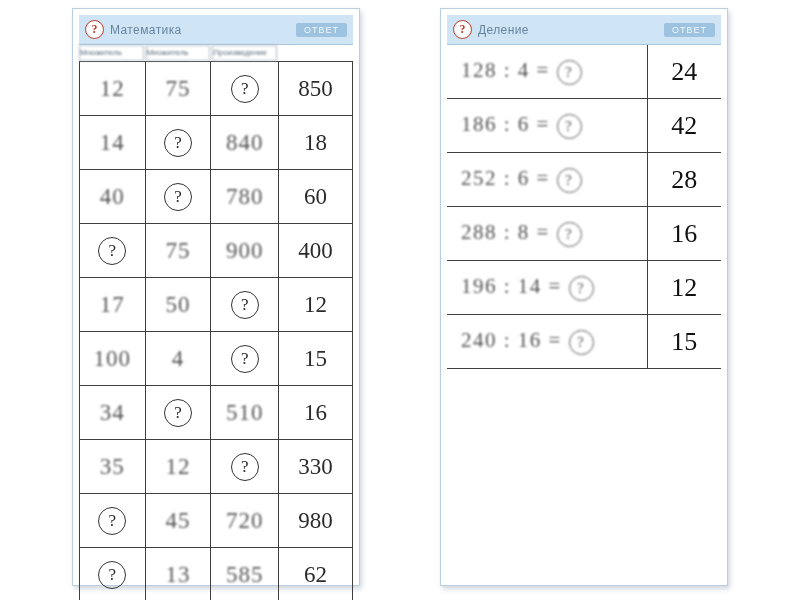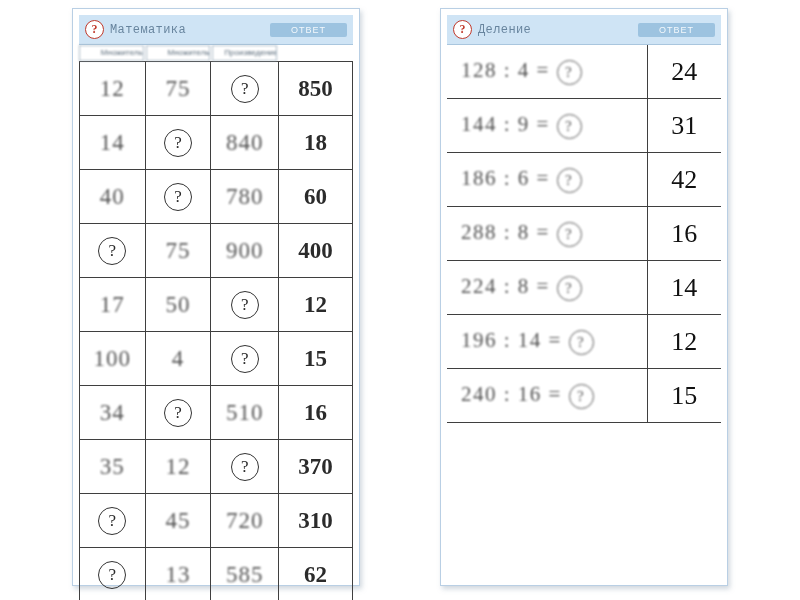--- a/index.html
+++ b/index.html
@@ -71,56 +71,55 @@
   }
 
   .hdr-title {
     font-size: 12px;
     color: #4b6a86;
     letter-spacing: 0.4px;
     white-space: nowrap;
     overflow: hidden;
     filter: blur(0.6px);
     opacity: 0.78;
-    font-family: Liberation Mono, monospace;
+    font-family: Liberation Sans, sans-serif;
   }
 
   .hdr-right {
     margin-left: auto;
     background: #9dc3e0;
     color: #f3f8fc;
     font-size: 9px;
-    padding: 2px 21px;
+    padding: 2px 8px;
     border-radius: 2px;
     letter-spacing: 1px;
     filter: blur(0.7px);
     font-family: "Liberation Sans", sans-serif;
   }
 
   
   .subhdr {
     display: flex;
     height: 16px;
     box-sizing: border-box;
     background: #ffffff;
   }
   .subhdr .sh {
     flex: 1 1 0;
     border: 1px solid #aab9c6;
     margin-right: 2px;
     font-size: 8px;
     color: #5a6b7a;
-    text-align: right;
+    text-align: left;
     line-height: 14px;
     filter: blur(0.8px);
     overflow: hidden;
     white-space: nowrap;
     font-family: "Liberation Sans", sans-serif;
     box-sizing: border-box;
-    padding-left: 11px;
   }
   .subhdr .sh:last-child { margin-right: 0; }
   .subhdr .spacer { flex: 0 0 74px; }
 
   
   table.grid {
     width: 100%;
     border-collapse: collapse;
     table-layout: fixed;
   }
@@ -138,21 +137,20 @@
   
   .blurcell {
     filter: blur(1.15px);
     opacity: 0.8;
     letter-spacing: 1px;
   }
 
   .answer {
     font-size: 26px;
     color: #111111;
-    font-weight: bold;
   }
 
   
   .lt col.c1 { width: 33%; }
   .lt col.c2 { width: 33%; }
   .lt col.c3 { width: 34%; }
 
   
   .rt td.expr {
     text-align: left;
@@ -262,27 +260,27 @@
           <tr>
             <td class="blurcell">34</td>
             <td><span class="qmark">?</span></td>
             <td class="blurcell">510</td>
             <td class="answer">16</td>
           </tr>
           <tr>
             <td class="blurcell">35</td>
             <td class="blurcell">12</td>
             <td><span class="qmark">?</span></td>
-            <td class="answer">370</td>
+            <td class="answer">330</td>
           </tr>
           <tr>
             <td><span class="qmark">?</span></td>
             <td class="blurcell">45</td>
             <td class="blurcell">720</td>
-            <td class="answer">310</td>
+            <td class="answer">980</td>
           </tr>
           <tr>
             <td><span class="qmark">?</span></td>
             <td class="blurcell">13</td>
             <td class="blurcell">585</td>
             <td class="answer">62</td>
           </tr>
         </tbody>
       </table>
 
@@ -302,36 +300,32 @@
         <colgroup>
             <col>
             <col style="width:74px">
           </colgroup>
         <tbody>
           <tr>
             <td class="expr"><span>128 : 4 = </span><span class="qmark sm">?</span></td>
             <td class="ans">24</td>
           </tr>
           <tr>
-            <td class="expr"><span>144 : 9 = </span><span class="qmark sm">?</span></td>
-            <td class="ans">31</td>
-          </tr>
-          <tr>
             <td class="expr"><span>186 : 6 = </span><span class="qmark sm">?</span></td>
             <td class="ans">42</td>
           </tr>
           <tr>
+            <td class="expr"><span>252 : 6 = </span><span class="qmark sm">?</span></td>
+            <td class="ans">28</td>
+          </tr>
+          <tr>
             <td class="expr"><span>288 : 8 = </span><span class="qmark sm">?</span></td>
             <td class="ans">16</td>
           </tr>
           <tr>
-            <td class="expr"><span>224 : 8 = </span><span class="qmark sm">?</span></td>
-            <td class="ans">14</td>
-          </tr>
-          <tr>
             <td class="expr"><span>196 : 14 = </span><span class="qmark sm">?</span></td>
             <td class="ans">12</td>
           </tr>
           <tr>
             <td class="expr"><span>240 : 16 = </span><span class="qmark sm">?</span></td>
             <td class="ans">15</td>
           </tr>
         </tbody>
       </table>
 

